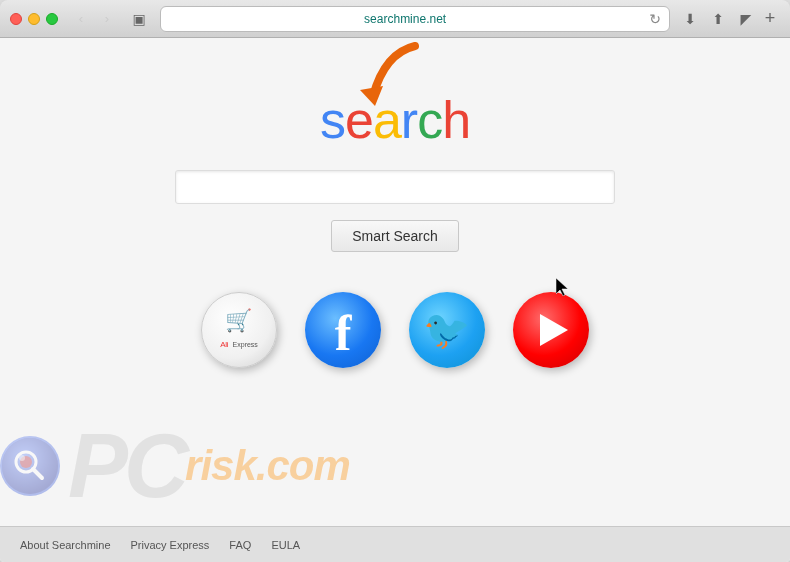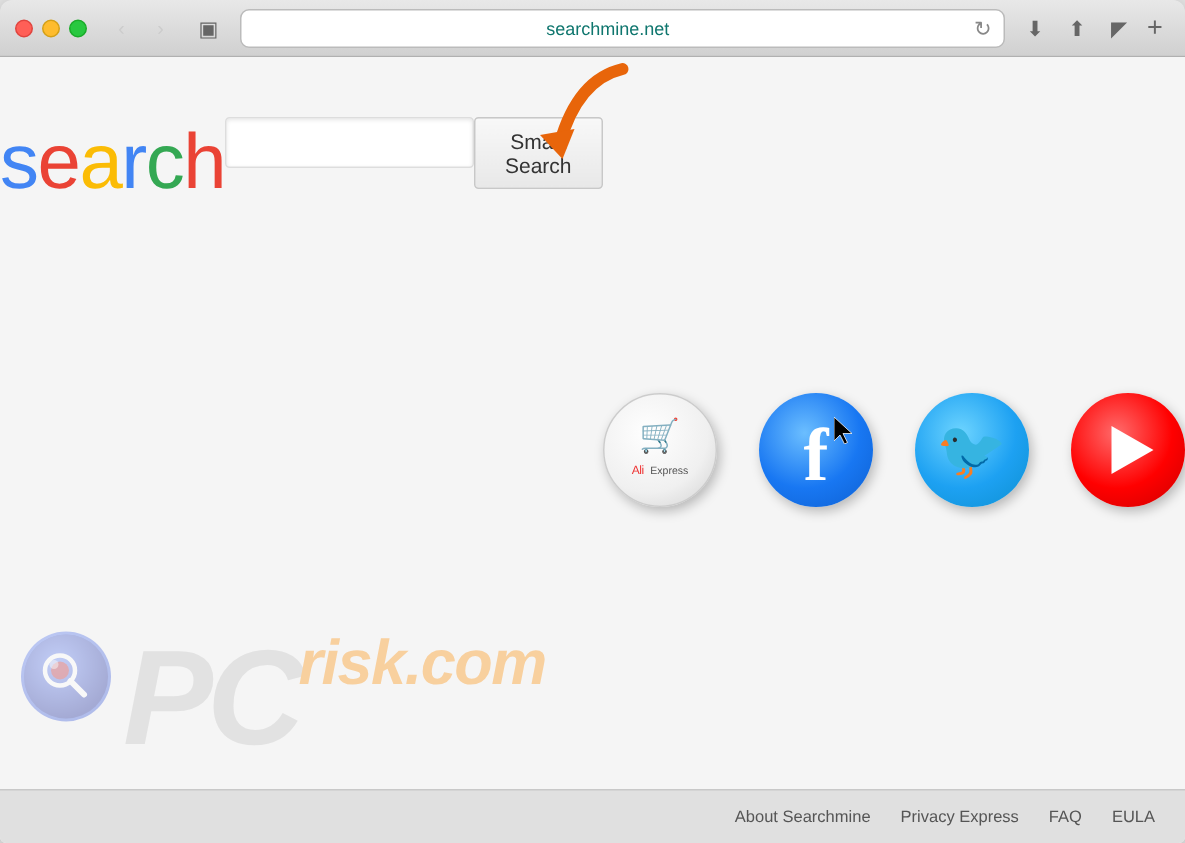--- a/index.html
+++ b/index.html
@@ -144,22 +144,23 @@
       flex-direction: column;
       align-items: center;
       border-bottom-left-radius: 4px;
       border-bottom-right-radius: 4px;
       overflow: hidden;
     }
 
     
     .search-page {
       display: flex;
-      flex-direction: row;
-      padding-top: 40px;
+      flex-direction: column;
+      align-items: center;
+      padding-top: 52px;
       width: 100%;
       flex: 1;
     }
 
     .search-logo {
       font-size: 52px;
       font-weight: 300;
       margin-bottom: 20px;
       letter-spacing: -1px;
     }
@@ -305,21 +306,20 @@
       height: 36px;
       background: #e0e0e0;
       border-top: 1px solid #c8c8c8;
       width: 100%;
       display: flex;
       align-items: center;
       padding: 0 20px;
       gap: 20px;
       position: absolute;
       bottom: 0;
-      justify-content: flex-end;
     }
 
     .footer-link {
       font-size: 11px;
       color: #555;
       cursor: pointer;
       text-decoration: none;
     }
 
     
@@ -330,23 +330,22 @@
       width: 100%;
       height: 120px;
       display: flex;
       align-items: center;
       pointer-events: none;
       z-index: 5;
     }
 
     .pcrisk-logo {
       display: flex;
-      align-items: flex-start;
+      align-items: center;
       opacity: 0.35;
-      margin-left: 14px;
     }
 
     .pcrisk-ball {
       width: 60px;
       height: 60px;
       border-radius: 50%;
       background: radial-gradient(circle at 40% 35%, #6688ff, #2244cc);
       position: relative;
       margin-right: 8px;
       display: flex;

